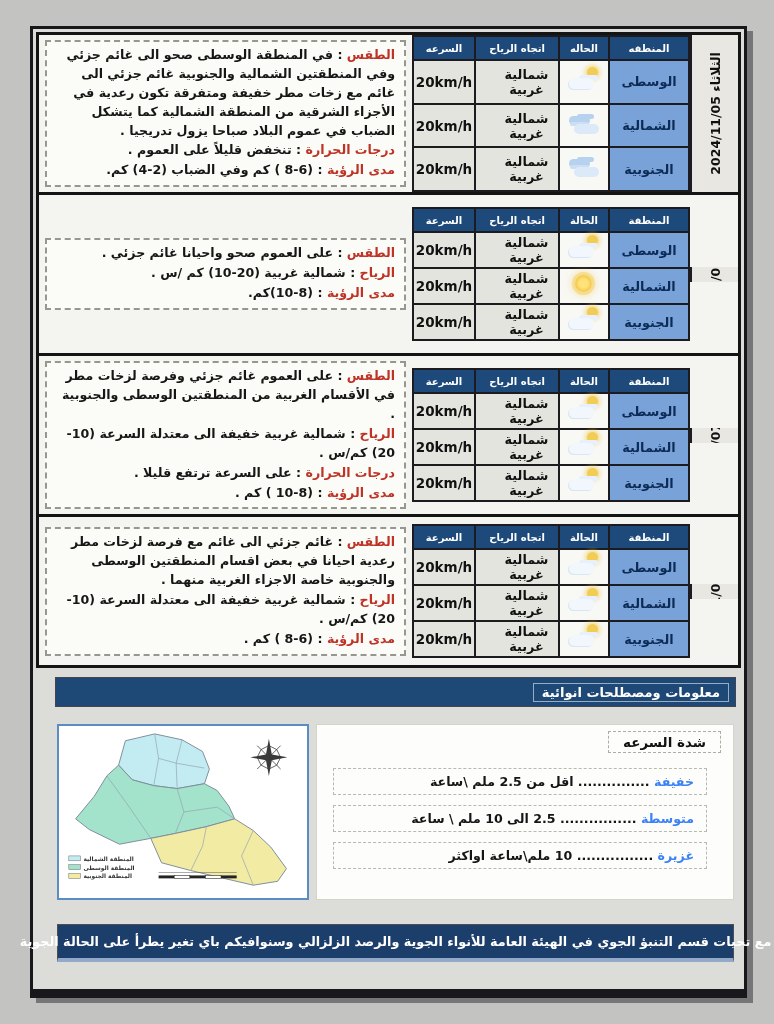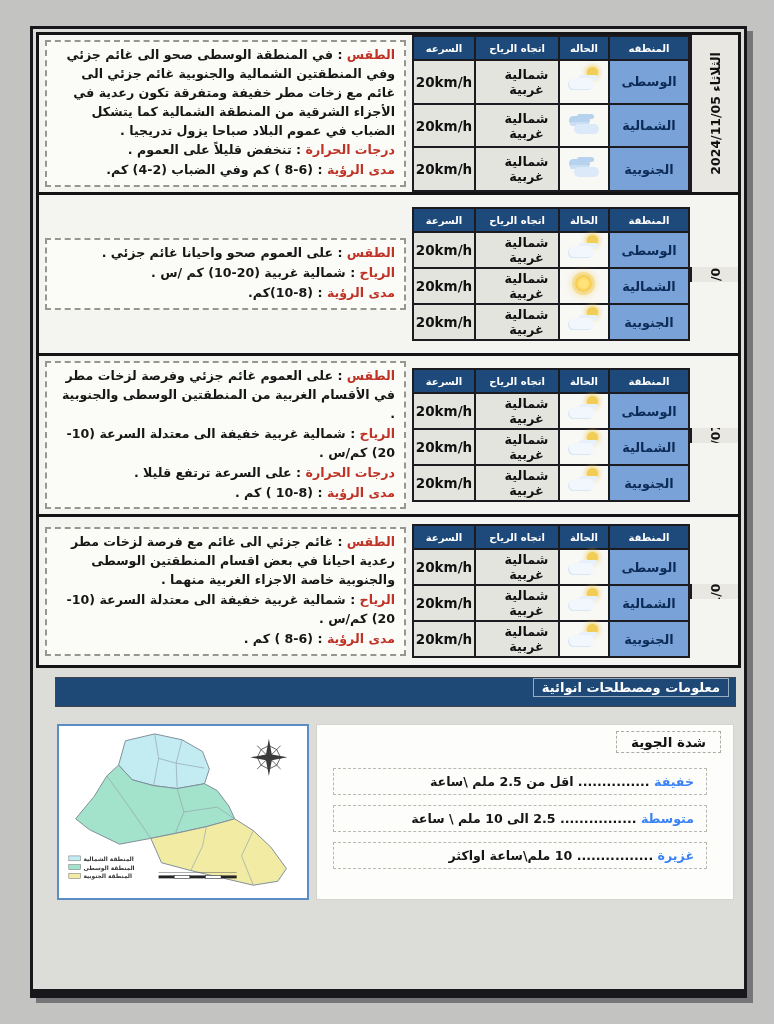--- a/index.html
+++ b/index.html
@@ -58,21 +58,21 @@
     width:21px;height:9px;border-radius:8px;background:#b7d2ee;left:4px;top:6px;
     box-shadow:6px -4px 0 -2px #b7d2ee;
   }
   .wicon-cloudy::after{
     width:25px;height:10px;border-radius:9px;background:#dce9f8;left:9px;bottom:4px;
     box-shadow:-7px -5px 0 -3px #cadff4;
   }
   
   .info-bar{
     margin:9px 8px 0 22px;height:28px;background:#1e4976;border:1px solid #44444c;
-    display:flex;align-items:flex-start;justify-content:flex-end;padding:0 6px;
+    display:flex;align-items:center;justify-content:flex-end;padding:0 6px;
   }
   .info-bar span{
     color:#fff;font-weight:bold;font-size:13px;direction:rtl;
     border:1px solid rgba(255,255,255,.55);padding:1px 8px;
   }
   
   .bottom-row{display:flex;gap:7px;margin:17px 10px 0 24px;height:176px;}
   .map-box{width:252px;background:#fff;border:2px solid #5b8cc4;box-sizing:border-box;padding:2px;}
   .map-box svg{width:100%;height:100%;display:block;}
   .rain-panel{flex:1;background:#fdfdfb;border:1px solid #d4d4cd;direction:rtl;padding:6px 12px;box-sizing:border-box;}
@@ -325,33 +325,36 @@
           <rect x="116" y="150" width="16" height="3" fill="#fff" stroke="#222" stroke-width="0.6"></rect>
           <rect x="132" y="150" width="16" height="3" fill="#222"></rect>
           <rect x="148" y="150" width="16" height="3" fill="#fff" stroke="#222" stroke-width="0.6"></rect>
           <rect x="164" y="150" width="16" height="3" fill="#222"></rect>
           <line x1="100" y1="147" x2="180" y2="147" stroke="#555" stroke-width="0.5"></line>
         </g>
       </svg>
     </div>
 
     <div class="rain-panel">
-      <div><span class="rain-title">شدة الجوية</span></div>
+      <div><span class="rain-title">شدة السرعه</span></div>
       <div class="rain-row">
         <span class="rain-label">خفيفة</span>
         <span>...............</span>
         <span>اقل من 2.5  ملم \ساعة</span>
       </div>
       <div class="rain-row">
         <span class="rain-label">متوسطة</span>
         <span>................</span>
         <span>2.5 الى 10 ملم \ ساعة</span>
       </div>
       <div class="rain-row">
         <span class="rain-label">غزيرة</span>
         <span>................</span>
         <span>10 ملم\ساعة اواكثر</span>
       </div>
     </div>
   </div>
 
+  <div class="footer-bar">
+    <span>مع تحيات قسم التنبؤ الجوي في الهيئة العامة للأنواء الجوية والرصد الزلزالي وسنوافيكم  باي تغير يطرأ على الحالة الجوية</span>
+  </div>
 
 </div>
 
 </body></html>

